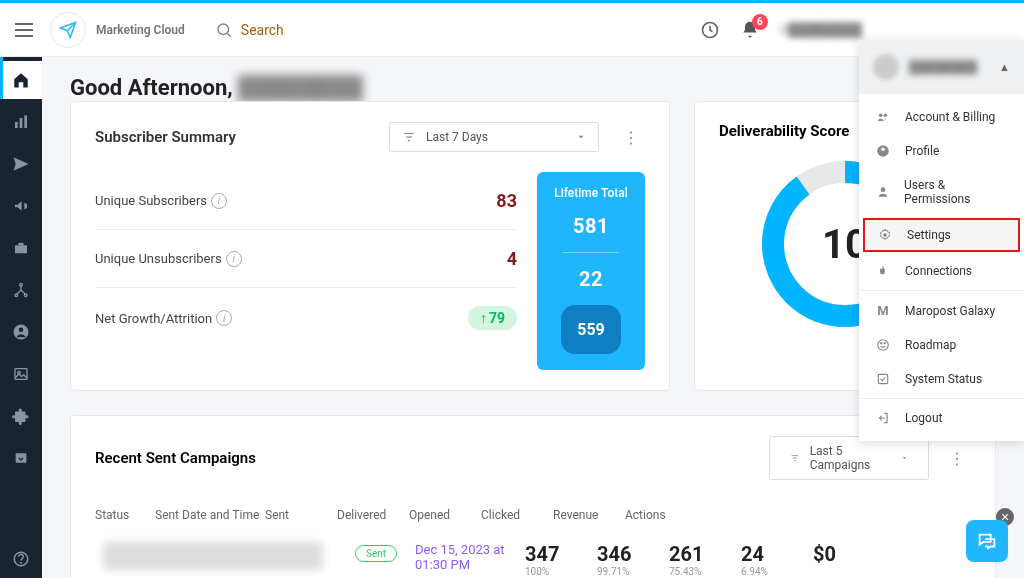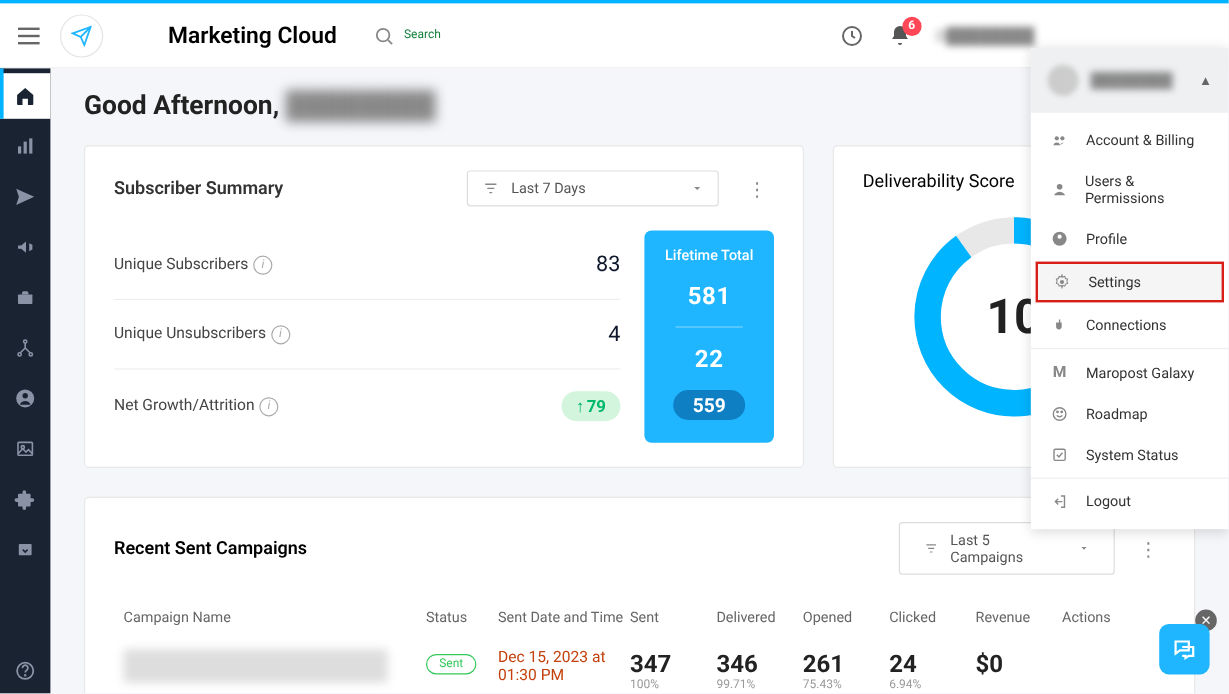--- a/index.html
+++ b/index.html
@@ -5,84 +5,84 @@
     * { box-sizing: border-box; margin: 0; padding: 0; font-family: -apple-system, BlinkMacSystemFont, "Segoe UI", Roboto, sans-serif; }
     body { width: 1024px; height: 578px; overflow: hidden; background: #f5f6fa; position: relative; }
     
     .top-accent { height: 3px; background: #00b4ff; width: 100%; }
     
     .header { height: 54px; background: #fff; display: flex; align-items: center; padding: 0 12px; border-bottom: 1px solid #eee; }
     .hamburger { width: 24px; height: 24px; display: flex; flex-direction: column; justify-content: center; gap: 4px; cursor: pointer; margin-right: 14px; }
     .hamburger span { height: 2px; background: #666; width: 18px; margin: 0 auto; }
     .brand { display: flex; align-items: center; gap: 10px; }
     .brand-icon { width: 36px; height: 36px; border-radius: 50%; border: 1px solid #e3e3e3; display: flex; align-items: center; justify-content: center; }
-    .brand-name { font-weight: 600; font-size: 19px; color: #000000; margin-left: 44px; }
-    .search-area { display: flex; align-items: center; margin-left: 30px; gap: 8px; color: #15803d; font-size: 10px; flex: 1; }
+    .brand-name { font-weight: 600; font-size: 12px; color: #737373; }
+    .search-area { display: flex; align-items: center; margin-left: 30px; gap: 8px; color: #a16207; font-size: 14px; flex: 1; }
     .header-right { display: flex; align-items: center; gap: 20px; margin-right: 150px; }
     .clock-icon, .bell-wrap { color: #666; position: relative; }
     .badge { position: absolute; top: -6px; right: -8px; background: #ff4757; color: #fff; font-size: 10px; font-weight: 700; border-radius: 50%; width: 16px; height: 16px; display: flex; align-items: center; justify-content: center; }
     .user-txt { color: #888; font-size: 13px; filter: blur(3px); }
     
     .sidebar { position: absolute; left: 0; top: 57px; bottom: 0; width: 42px; background: #1a2332; display: flex; flex-direction: column; align-items: center; padding-top: 4px; gap: 4px; }
     .side-item { width: 42px; height: 38px; display: flex; align-items: center; justify-content: center; color: #8a92a6; cursor: pointer; }
     .side-item.active { background: #fff; color: #1a2332; }
     .side-active-bar { position: absolute; left: 0; top: 0; width: 3px; height: 42px; background: #00b4ff; }
     .side-spacer { flex: 1; }
     
     .main { margin-left: 42px; padding: 18px 28px; height: calc(578px - 57px); overflow: hidden; }
-    .greeting { font-size: 22px; font-weight: 700; color: #222; margin-bottom: 20px; }
+    .greeting { font-size: 22px; font-weight: 700; color: #222; }
     .blurred { filter: blur(5px); color: #888; }
     
     .row1 { display: flex; gap: 24px; margin-bottom: 24px; }
     .card { background: #fff; border: 1px solid #e8e8e8; border-radius: 4px; padding: 20px 24px; }
     .card.sub-summary { flex: 0 0 600px; position: relative; }
     .card.deliv { flex: 1; overflow: hidden; }
     
     .card-head { display: flex; align-items: center; justify-content: space-between; margin-bottom: 20px; }
     .card-title { font-size: 15px; font-weight: 600; color: #333; }
     .filter-sel { display: flex; align-items: center; gap: 21px; border: 1px solid #ddd; border-radius: 3px; padding: 7px 12px; font-size: 12px; color: #555; cursor: pointer; width: 210px; justify-content: space-between; }
     .filter-sel-left { display: flex; align-items: center; gap: 10px; }
     .more-icon { color: #888; cursor: pointer; padding: 0 6px; }
     
     .sub-body { display: flex; gap: 20px; }
     .sub-rows { flex: 1; }
     .sub-row { display: flex; align-items: center; justify-content: space-between; padding: 18px 0; border-bottom: 1px solid #eee; }
     .sub-row:last-child { border-bottom: none; }
     .sub-label { font-size: 13px; color: #444; display: flex; align-items: center; gap: 4px; }
-    .sub-val { font-size: 18px; font-weight: 400; color: #0f172a; }
+    .sub-val { font-size: 18px; font-weight: 700; color: #7f1d1d; }
     .growth-pill { background: #d4f5dd; color: #00b86b; font-weight: 700; font-size: 14px; padding: 4px 12px; border-radius: 14px; display: inline-flex; align-items: center; gap: 2px; }
     .info-icon { width: 16px; height: 16px; border: 1.5px solid #aaa; border-radius: 50%; display: inline-flex; align-items: center; justify-content: center; font-size: 10px; color: #aaa; font-style: italic; }
     
     .lifetime { width: 108px; background: #1fb6ff; border-radius: 6px; color: #fff; display: flex; flex-direction: column; align-items: center; padding: 14px 10px 16px; gap: 14px; }
     .lifetime-title { font-size: 12px; font-weight: 500; }
     .lifetime-val { font-size: 20px; font-weight: 700; letter-spacing: 0.5px; }
     .lifetime-divider { width: 56px; height: 1px; background: rgba(255,255,255,0.4); }
-    .lifetime-pill { background: #0f7fc4; padding: 3px 16px; border-radius: 14px; font-weight: 700; font-size: 16px; }
-    
-    .deliv-title { font-size: 15px; font-weight: 400; margin-bottom: 14px; }
+    .lifetime-pill { background: #0f7fc4; padding: 15px 16px; border-radius: 14px; font-weight: 700; font-size: 16px; }
+    
+    .deliv-title { font-size: 15px; font-weight: 700; margin-bottom: 14px; }
     .ring-wrap { display: flex; justify-content: center; align-items: center; }
     .ring { width: 180px; height: 180px; position: relative; }
     .ring svg { transform: rotate(-90deg); }
     .ring-text { position: absolute; top: 50%; left: 50%; transform: translate(-50%,-50%); font-size: 40px; font-weight: 700; color: #222; }
     
     .campaigns { background: #fff; border: 1px solid #e8e8e8; border-radius: 4px; padding: 20px 24px 0; }
     .camp-head { display: flex; align-items: center; justify-content: space-between; margin-bottom: 18px; }
     .camp-title { font-size: 15px; font-weight: 600; }
     .camp-filter-wrap { display: flex; align-items: center; gap: 14px; }
-    .camp-filter { display: flex; align-items: center; gap: 25px; border: 1px solid #ddd; border-radius: 3px; padding: 7px 20px; font-size: 12px; color: #555; cursor: pointer; width: 180px; justify-content: space-between; }
+    .camp-filter { display: flex; align-items: center; gap: 25px; border: 1px solid #ddd; border-radius: 3px; padding: 7px 20px; font-size: 12px; color: #555; cursor: pointer; width: 160px; justify-content: space-between; }
     
     .camp-table-head { display: flex; font-size: 12px; color: #666; padding: 10px 0; }
     .col-name { flex: 0 0 260px; padding-left: 8px; }
     .col-status { flex: 0 0 60px; }
     .col-date { flex: 0 0 110px; }
     .col-num { flex: 0 0 72px; text-align: left; }
     .col-actions { flex: 0 0 60px; }
     .camp-table-row { display: flex; align-items: flex-start; padding: 10px 0; }
     .sent-pill { border: 1px solid #34c759; color: #34c759; font-size: 10px; padding: 2px 10px; border-radius: 10px; }
-    .camp-date { font-size: 13px; color: #c2410c; }
+    .camp-date { font-size: 13px; color: #8b5cf6; }
     .big-num { font-size: 20px; font-weight: 700; color: #222; }
     .sub-pct { font-size: 10px; color: #999; }
     
     
     .user-menu { position: absolute; right: 0; top: 40px; width: 165px; background: #fff; box-shadow: 0 2px 10px rgba(0,0,0,0.15); z-index: 200; }
     .user-header { height: 54px; background: #eef0f2; display: flex; align-items: center; padding: 0 14px; gap: 10px; }
     .user-avatar-sm { width: 26px; height: 26px; border-radius: 50%; background: #ccc; filter: blur(2px); }
     .user-name-blur { font-size: 12px; filter: blur(3px); color: #888; flex: 1; }
     .caret-up { color: #666; font-size: 11px; }
     .menu-list { padding: 6px 0; }
@@ -301,21 +301,20 @@
             <span>Last 5 Campaigns</span>
           </div>
           <svg width="10" height="10" viewBox="0 0 24 24" fill="#888">
               <path d="M6 9l6 6 6-6z"></path>
             </svg>
         </div>
         <div class="more-icon">⋮</div>
       </div>
     </div>
     <div class="camp-table-head">
-      <div class="col-name">Campaign Name</div>
       <div class="col-status">Status</div>
       <div class="col-date">Sent Date and Time</div>
       <div class="col-num">Sent</div>
       <div class="col-num">Delivered</div>
       <div class="col-num">Opened</div>
       <div class="col-num">Clicked</div>
       <div class="col-num">Revenue</div>
       <div class="col-actions">Actions</div>
     </div>
     <div class="camp-table-row">
@@ -361,34 +360,34 @@
             <circle cx="8" cy="9" r="3"></circle>
             <circle cx="16" cy="9" r="3"></circle>
             <path d="M3 19c1-3 3-4 5-4s4 1 5 4M13 19c1-3 3-4 5-4"></path>
           </svg>
         </span>
         <span>Account &amp; Billing</span>
       </div>
     <div class="menu-item">
         <span class="menu-icon">
           <svg width="14" height="14" viewBox="0 0 24 24" fill="#888">
+            <circle cx="12" cy="12" r="10"></circle>
+            <circle cx="12" cy="9" r="3" fill="#fff"></circle>
+          </svg>
+        </span>
+        <span>Profile</span>
+      </div>
+    <div class="menu-item">
+        <span class="menu-icon">
+          <svg width="14" height="14" viewBox="0 0 24 24" fill="#888">
             <circle cx="12" cy="8" r="4"></circle>
             <path d="M4 20c2-4 6-5 8-5s6 1 8 5"></path>
           </svg>
         </span>
         <span>Users &amp; Permissions</span>
-      </div>
-    <div class="menu-item">
-        <span class="menu-icon">
-          <svg width="14" height="14" viewBox="0 0 24 24" fill="#888">
-            <circle cx="12" cy="12" r="10"></circle>
-            <circle cx="12" cy="9" r="3" fill="#fff"></circle>
-          </svg>
-        </span>
-        <span>Profile</span>
       </div>
     <div class="menu-item highlighted">
         <span class="menu-icon">
           <svg width="14" height="14" viewBox="0 0 24 24" fill="#888">
             <circle cx="12" cy="12" r="3"></circle>
             <path d="M12 2l1 3 3-1 1 3 3 1-1 3 1 3-3 1-1 3-3-1-1 3-1-3-3 1-1-3-3-1 1-3-1-3 3-1 1-3 3 1 1-3z" fill="none" stroke="#888" stroke-width="1.5"></path>
           </svg>
         </span>
         <span>Settings</span>
       </div>

